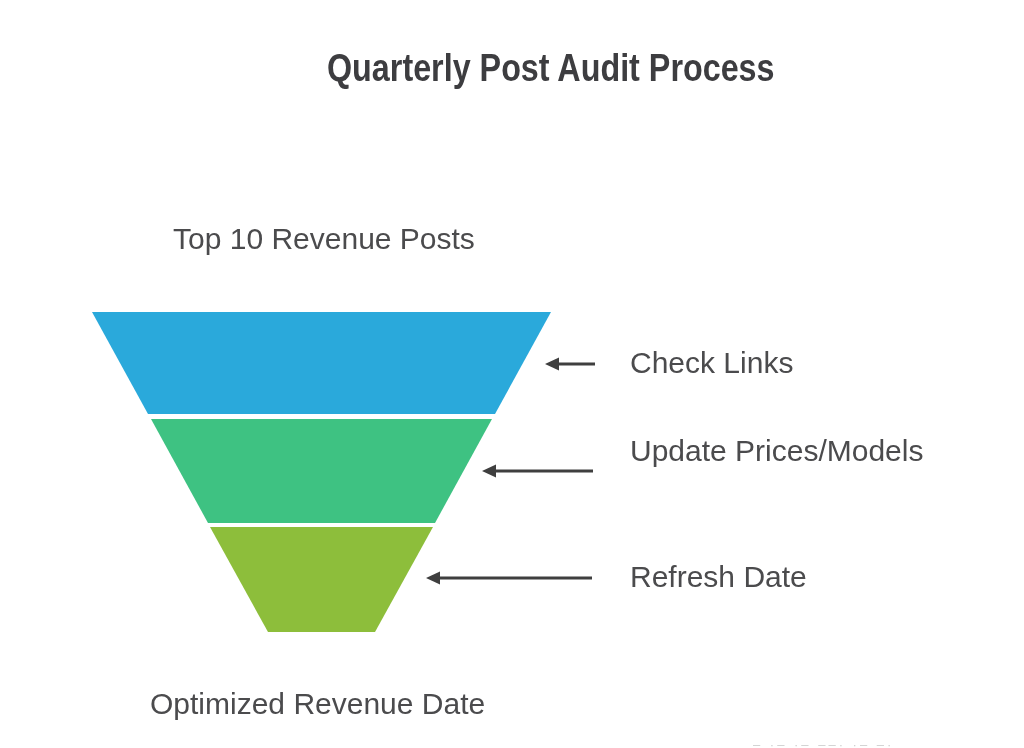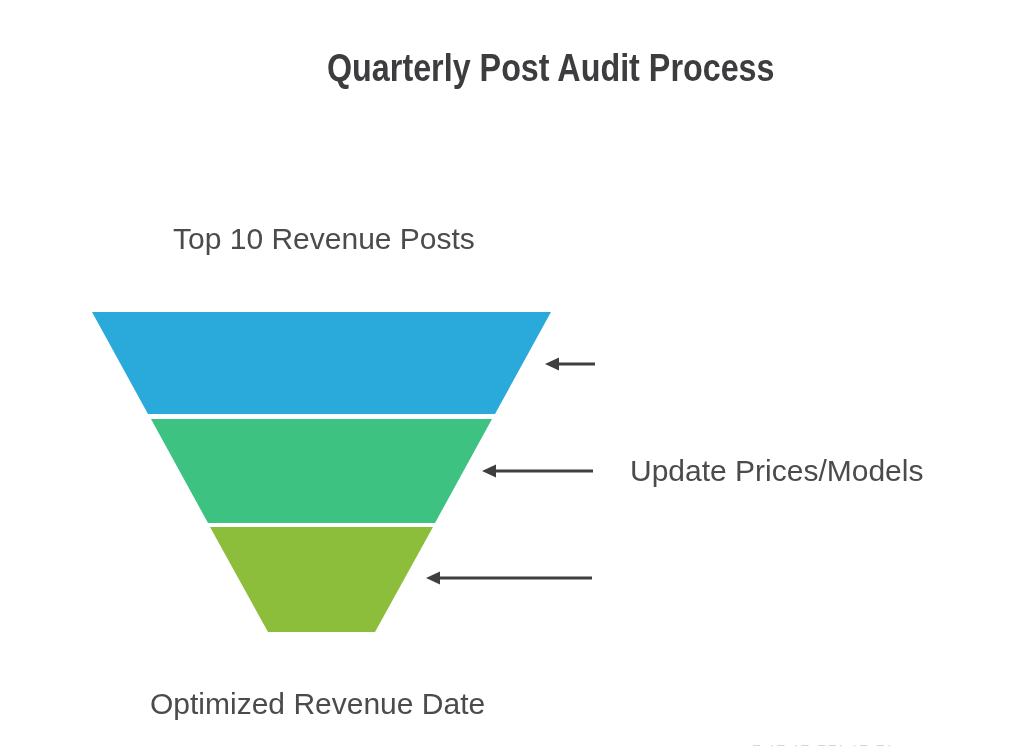--- a/index.html
+++ b/index.html
@@ -41,21 +41,21 @@
   .seg-label {
     position: absolute;
     left: 630px;
     font-size: 30px;
     font-weight: 400;
     color: #4b4b4d;
     white-space: nowrap;
     line-height: 36px;
   }
   .seg-label-1 { top: 345px; }
-  .seg-label-2 { top: 453px; text-align: right; }
+  .seg-label-2 { top: 433px; text-align: right; }
   .seg-label-3 { top: 559px; }
   .funnel-svg {
     position: absolute;
     left: 0;
     top: 0;
     width: 1024px;
     height: 748px;
   }
   .watermark {
     position: absolute;
@@ -92,21 +92,23 @@
       <line x1="493" y1="471" x2="593" y2="471" stroke-width="3" stroke="#3f3f3f"></line>
       <polygon points="482,471 496,464.5 496,477.5" fill="#3f3f3f"></polygon>
     </g>
 
     <g>
       <line x1="437" y1="578" x2="592" y2="578" stroke-width="3" stroke="#3f3f3f"></line>
       <polygon points="426,578 440,571.5 440,584.5" fill="#3f3f3f"></polygon>
     </g>
   </svg>
 
+  <div class="seg-label seg-label-1">Check Links</div>
 
   <div class="seg-label seg-label-2">Update Prices/Models</div>
 
+  <div class="seg-label seg-label-3">Refresh Date</div>
 
   <div class="stage-label bottom-label">Optimized Revenue Date</div>
 
   <div class="watermark">– ·– ·– ––· ·– –·</div>
 
 </div>
 
 </body></html>

